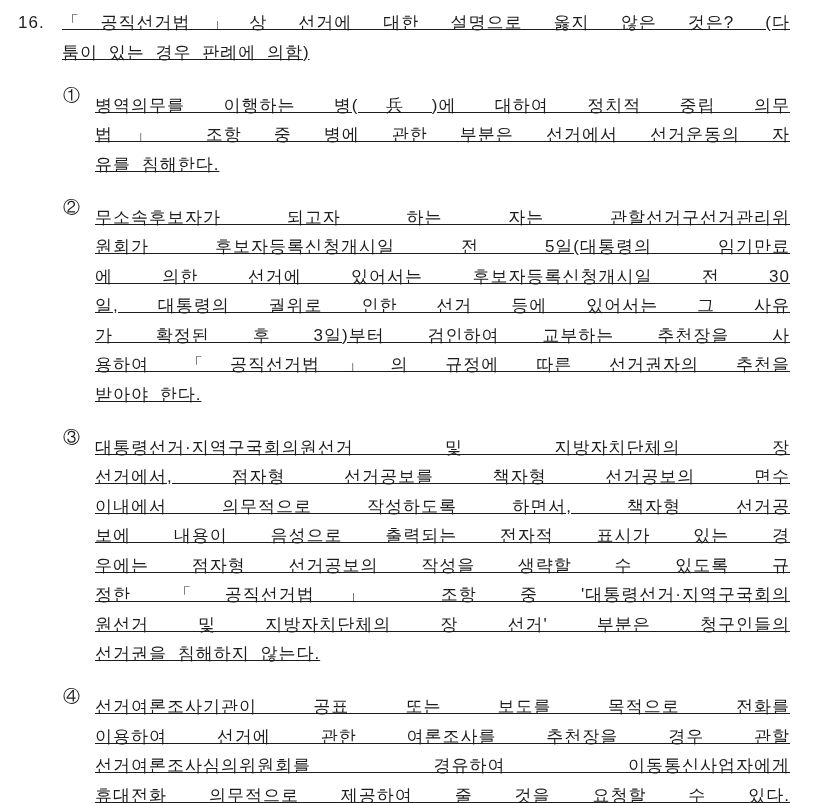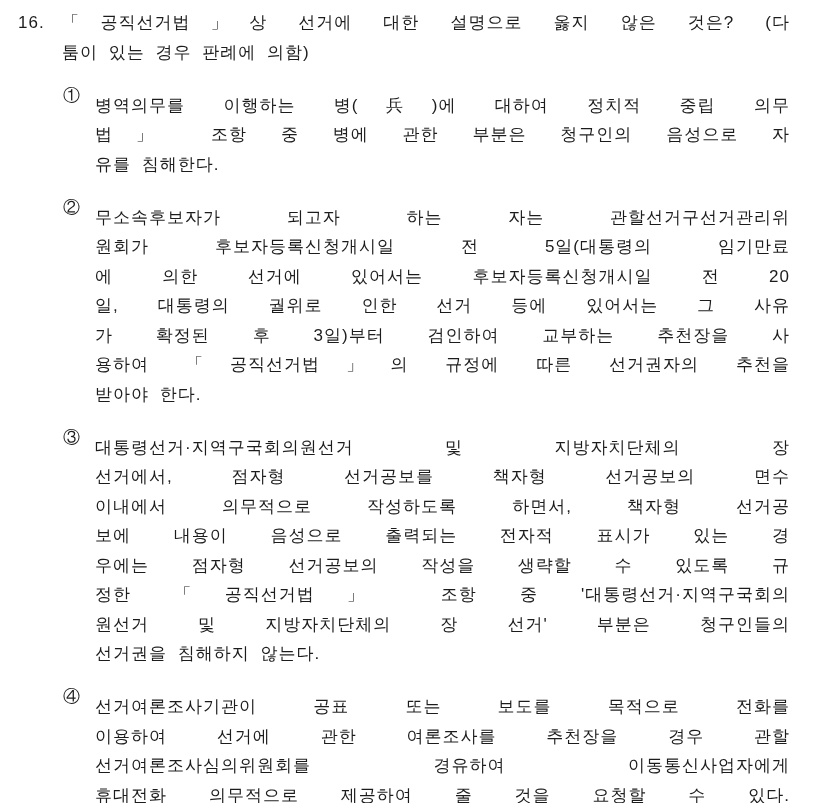--- a/index.html
+++ b/index.html
@@ -55,20 +55,21 @@
     min-width: 0;
     margin-top: 10px;
   }
   
   .line {
     height: 29.5px;
     white-space: nowrap;
     text-align: justify;
     text-align-last: justify;
     overflow: visible;
+    text-decoration: underline;
   }
   .line.last {
     text-align-last: left;
   }
 </style>
 </head>
 <body>
 
 <div class="doc">
 
@@ -77,31 +78,31 @@
     <div class="q-text">
       <div class="line">「공직선거법」상 선거에 대한 설명으로 옳지 않은 것은? (다</div>
       <div class="line last">툼이 있는 경우 판례에 의함)</div>
     </div>
   </div>
 
   <div class="opt-row">
     <div class="opt-marker">①</div>
     <div class="opt-text">
       <div class="line">병역의무를 이행하는 병(兵)에 대하여 정치적 중립 의무</div>
-      <div class="line">법」 조항 중 병에 관한 부분은 청구인의 음성으로 자</div>
+      <div class="line">법」 조항 중 병에 관한 부분은 선거에서 선거운동의 자</div>
       <div class="line last">유를 침해한다.</div>
     </div>
   </div>
 
   <div class="opt-row">
     <div class="opt-marker">②</div>
     <div class="opt-text">
       <div class="line">무소속후보자가 되고자 하는 자는 관할선거구선거관리위</div>
       <div class="line">원회가 후보자등록신청개시일 전 5일(대통령의 임기만료</div>
-      <div class="line">에 의한 선거에 있어서는 후보자등록신청개시일 전 20</div>
+      <div class="line">에 의한 선거에 있어서는 후보자등록신청개시일 전 30</div>
       <div class="line">일, 대통령의 궐위로 인한 선거 등에 있어서는 그 사유</div>
       <div class="line">가 확정된 후 3일)부터 검인하여 교부하는 추천장을 사</div>
       <div class="line">용하여 「공직선거법」의 규정에 따른 선거권자의 추천을</div>
       <div class="line last">받아야 한다.</div>
     </div>
   </div>
 
   <div class="opt-row">
     <div class="opt-marker">③</div>
     <div class="opt-text">

